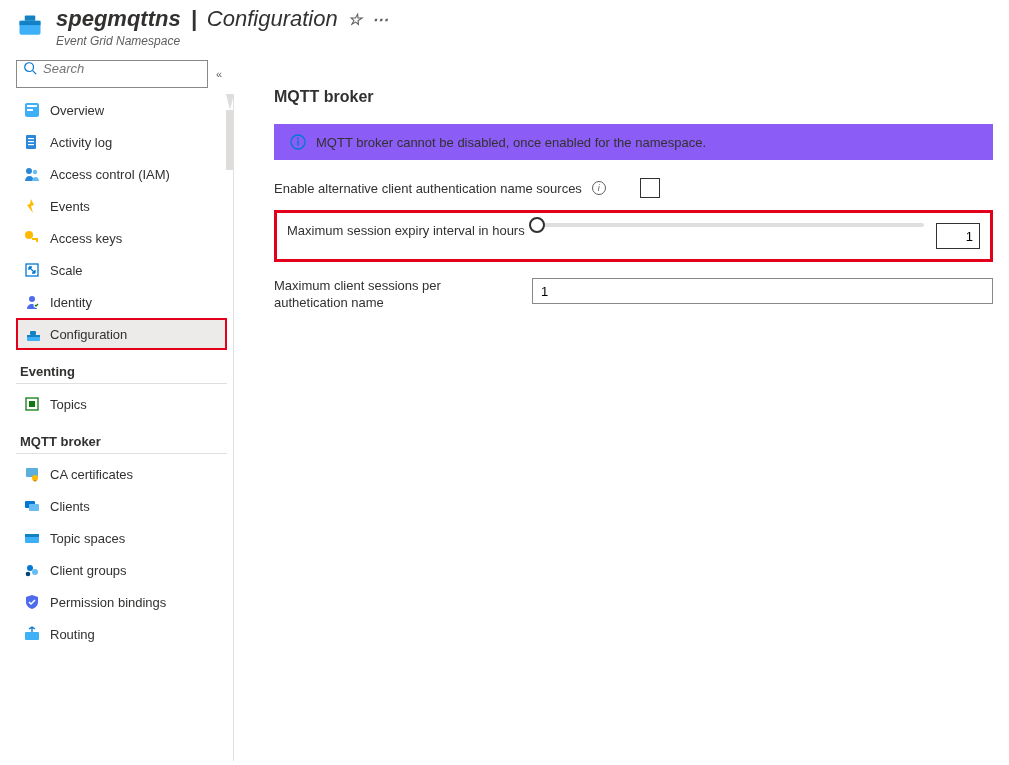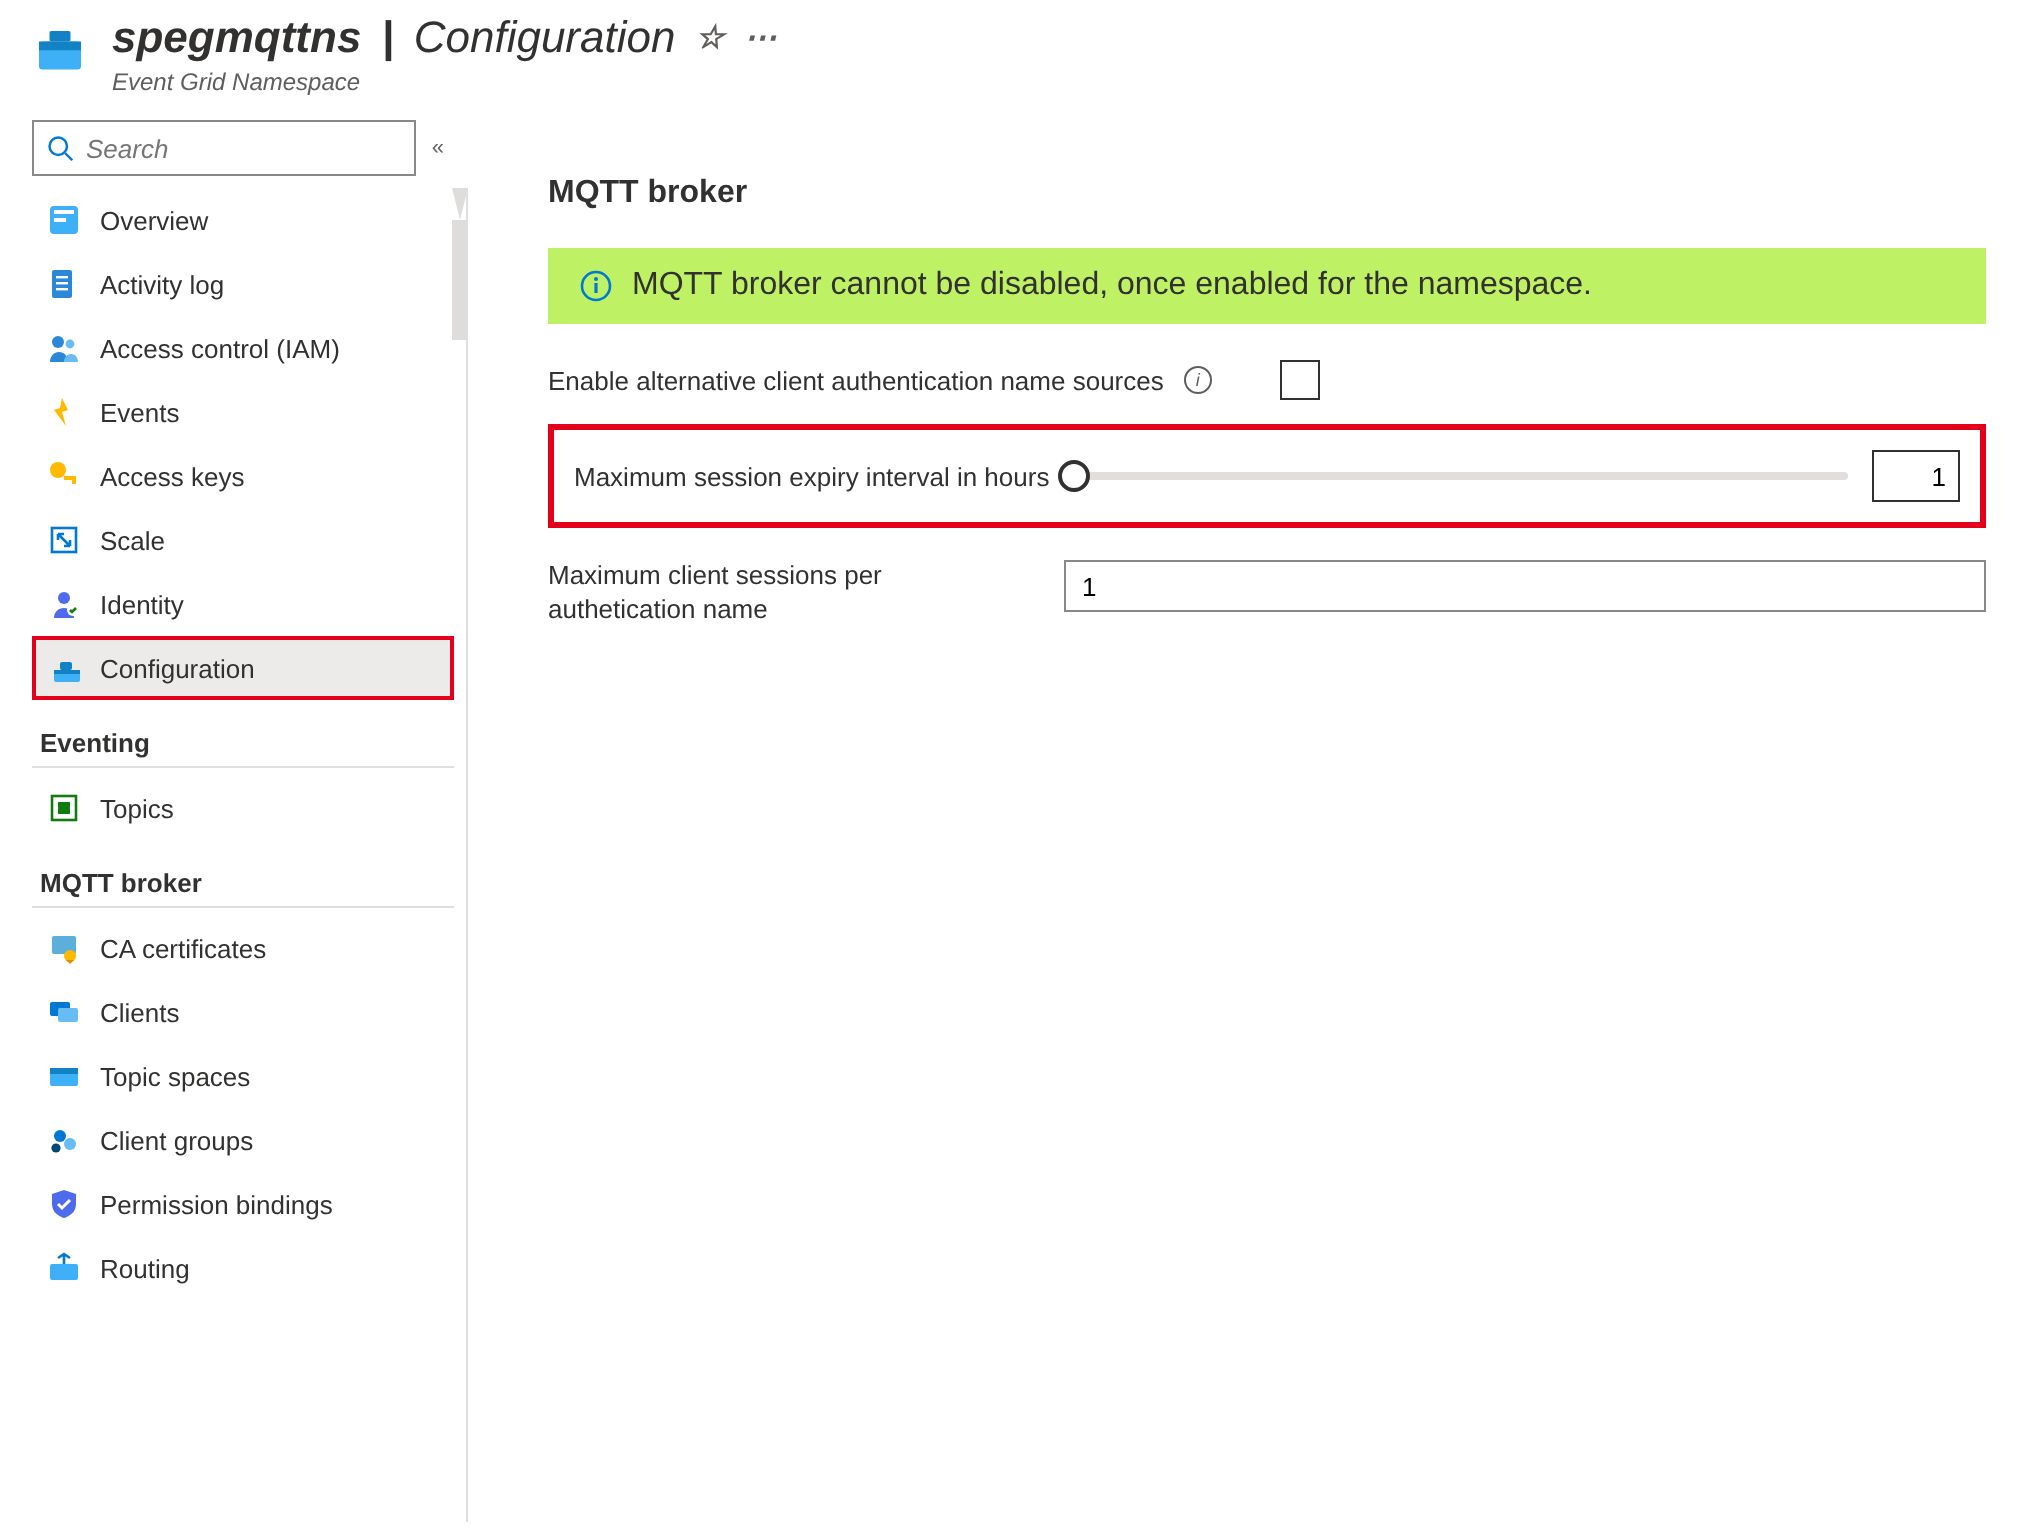--- a/index.html
+++ b/index.html
@@ -48,21 +48,21 @@
     width: 234px;
     flex-shrink: 0;
     padding: 4px 0 0 16px;
     display: flex;
     flex-direction: column;
   }
   .search-wrap { display:flex; align-items:center; gap:8px; margin-bottom:6px; padding-right:12px;}
   .search-box {
     flex: 1;
     display: flex;
-    align-items: center;
+    align-items: flex-start;
     border: 1px solid #8a8886;
     height: 28px;
     padding: 0 6px;
     gap: 6px;
   }
   .search-box input {
     border: none; outline: none;
     font-size: 13px; width: 100%;
     font-style: italic; color:#605e5c;
   }
@@ -120,37 +120,37 @@
   .field-row {
     display:flex; align-items:center; gap:10px;
     margin-bottom: 12px;
     font-size:13px;
   }
   .disabled-label { color:#a19f9d; }
   .checked-box {
     width:18px;height:18px;background:#c8c6c4;display:flex;align-items:center;justify-content:center;color:#fff;font-size:12px;
   }
   .info-bar {
-    background:#bef264;
+    background:#8b5cf6;
     display:flex;align-items:center;gap:10px;
     padding: 10px 16px;
     margin: 6px 0 18px 0;
-    font-size:16px;
+    font-size:13px;
   }
   .info-bar .info-icon { color:#0078d4; }
   .info-circle {
     width:14px;height:14px;border:1px solid #605e5c;border-radius:50%;
     display:flex;align-items:center;justify-content:center;font-size:9px;color:#605e5c;
     font-style:italic;
   }
   .checkbox-empty{
     width:20px;height:20px;border:1px solid #323130;background:#fff;
   }
   .slider-row{
-    display:flex;align-items:center;gap:12px;
+    display:flex;align-items:flex-start;gap:12px;
     padding:10px 10px;
     border:3px solid #e3001b;
     margin-bottom:16px;
   }
   .slider-row .label{ white-space:nowrap; }
   .slider-track{
     position:relative;flex:1;height:4px;background:#e1dfdd;border-radius:2px;
   }
   .slider-thumb{
     position:absolute;left:0;top:50%;width:16px;height:16px;border-radius:50%;

